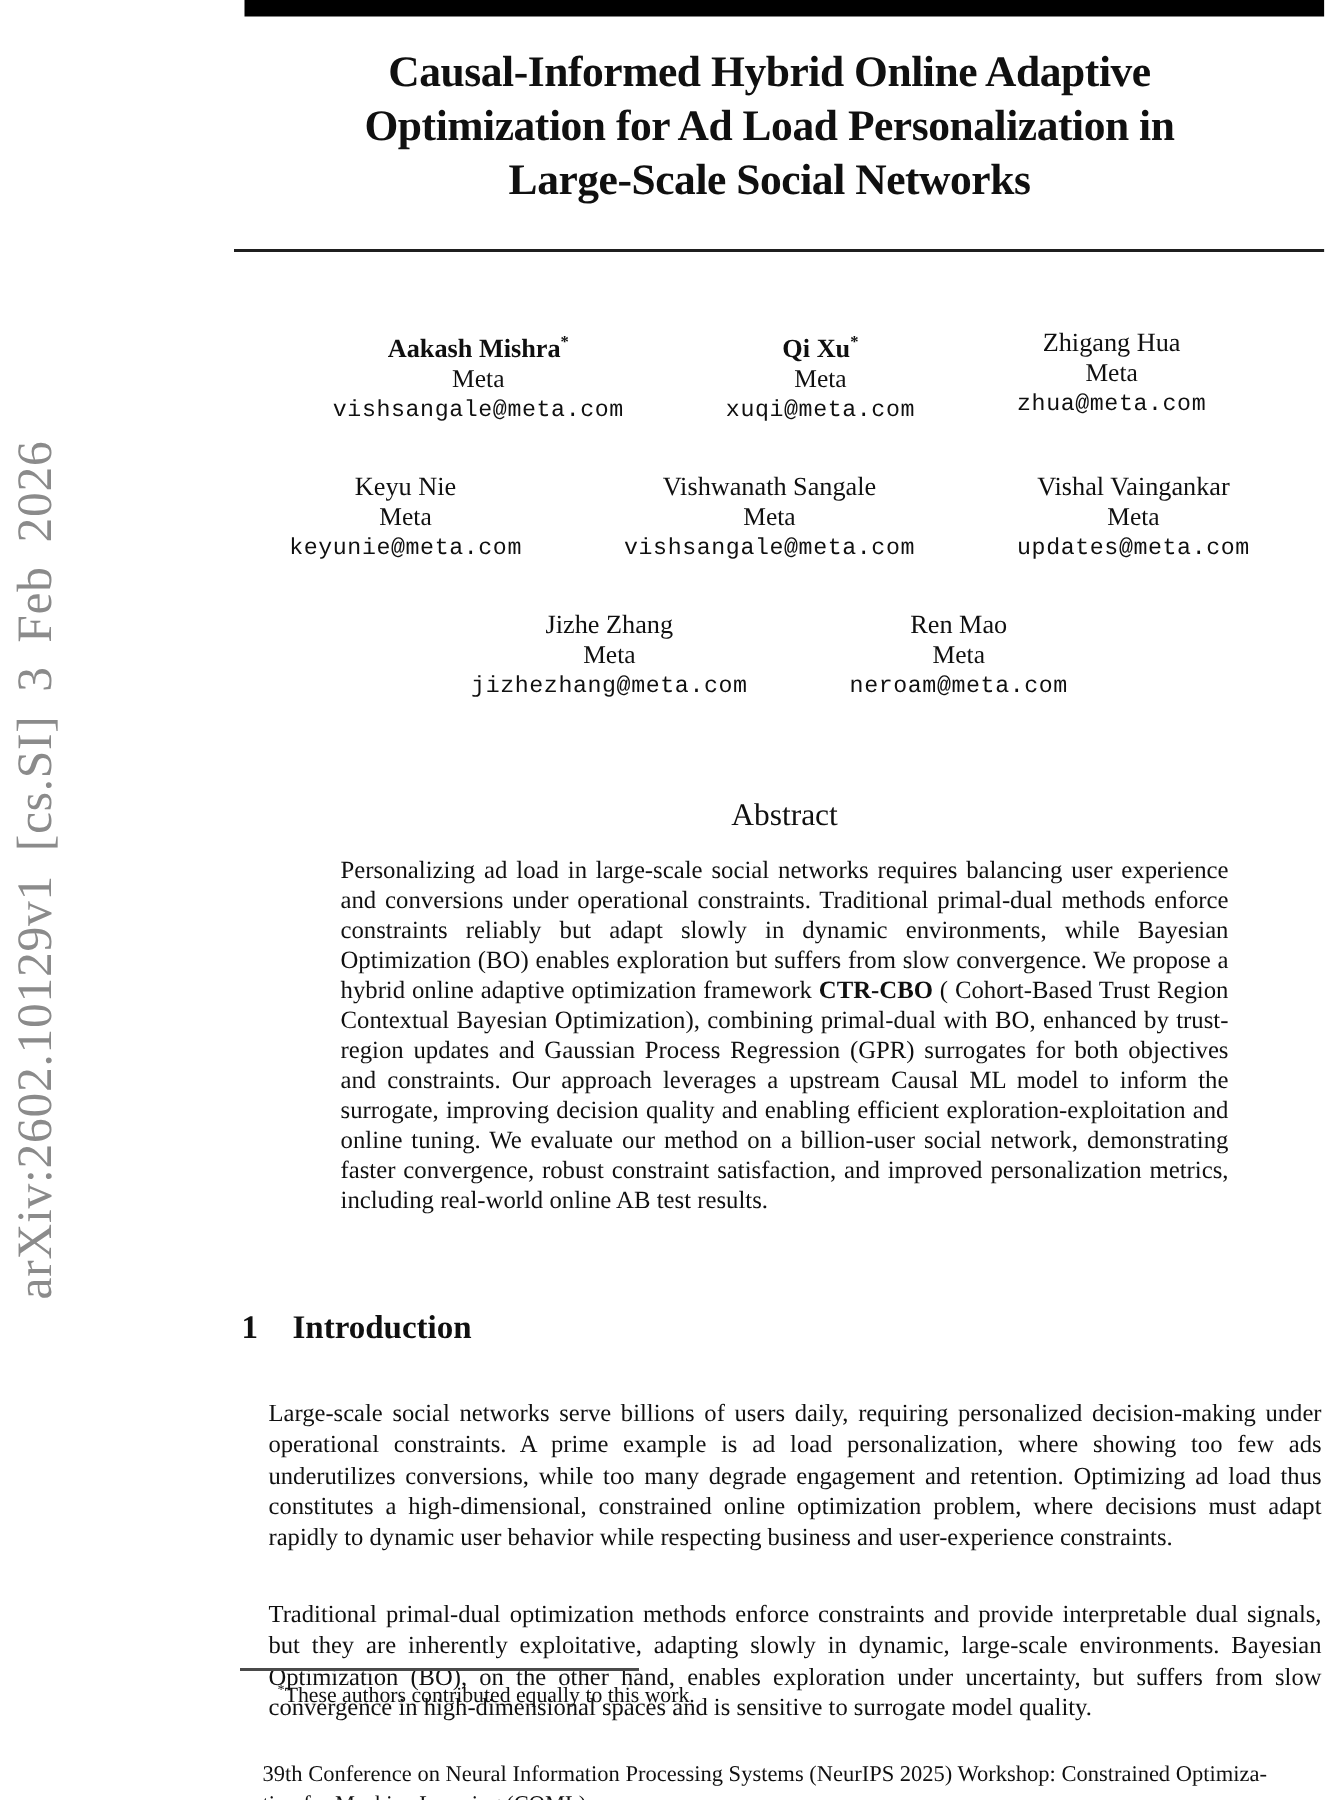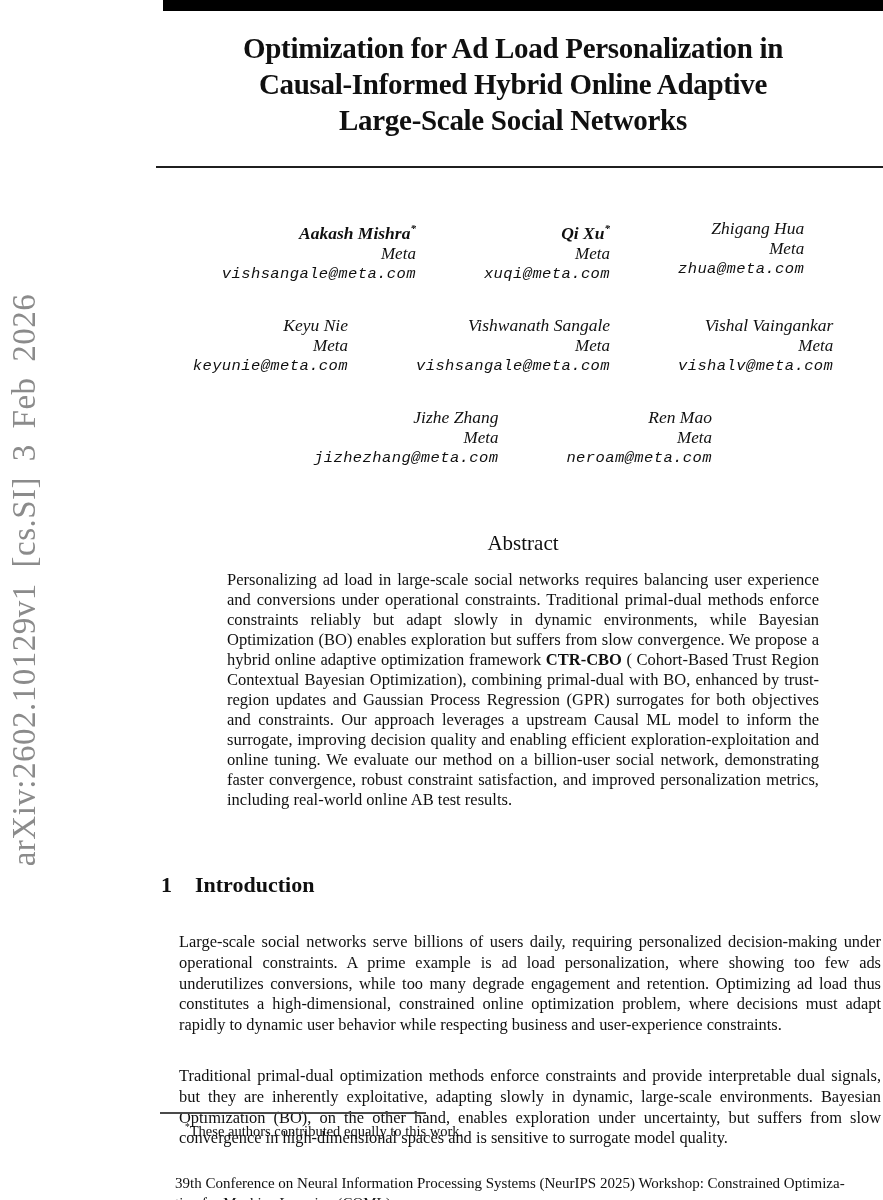--- a/index.html
+++ b/index.html
@@ -71,21 +71,21 @@
     left: 163px;
     top: 218px;
     width: 700px;
   }
   .author-row {
     display: flex;
     justify-content: center;
     gap: 68px;
     margin-bottom: 30px;
   }
-  .author { text-align: right; font-style: italic; }
+  .author { text-align: center; }
   .author-name { font-size: 17.5px; line-height: 21px; white-space: nowrap; }
   .author-name.bold { font-weight: bold; }
   .author-name sup { font-size: 11px; }
   .author-affil { font-size: 17px; line-height: 20px; }
   .author-email {
     font-family: "Liberation Mono", "DejaVu Sans Mono", monospace;
     font-size: 15.5px;
     line-height: 21px;
     letter-spacing: 0.4px;
     white-space: nowrap;
@@ -169,22 +169,22 @@
 </head>
 <body>
 
 <div id="page">
 
   <div class="arxiv-watermark">arXiv:2602.10129v1 [cs.SI] 3 Feb 2026</div>
 
   <div class="topbar"></div>
 
   <h1 class="title">
+    <span class="title-line">Causal-Informed Hybrid Online Adaptive</span>
     <span class="title-line">Optimization for Ad Load Personalization in</span>
-    <span class="title-line">Causal-Informed Hybrid Online Adaptive</span>
     <span class="title-line">Large-Scale Social Networks</span>
   </h1>
 
   <div class="title-rule"></div>
 
   <div class="authors">
     <div class="author-row">
       <div class="author">
         <div class="author-name bold"><span>Aakash Mishra</span><sup>*</sup></div>
         <div class="author-affil">Meta</div>
@@ -208,21 +208,21 @@
         <div class="author-email">keyunie@meta.com</div>
       </div>
       <div class="author">
         <div class="author-name"><span>Vishwanath Sangale</span></div>
         <div class="author-affil">Meta</div>
         <div class="author-email">vishsangale@meta.com</div>
       </div>
       <div class="author">
         <div class="author-name"><span>Vishal Vaingankar</span></div>
         <div class="author-affil">Meta</div>
-        <div class="author-email">vishalv@meta.com</div>
+        <div class="author-email">updates@meta.com</div>
       </div>
     </div>
     <div class="author-row">
       <div class="author">
         <div class="author-name"><span>Jizhe Zhang</span></div>
         <div class="author-affil">Meta</div>
         <div class="author-email">jizhezhang@meta.com</div>
       </div>
       <div class="author">
         <div class="author-name"><span>Ren Mao</span></div>

